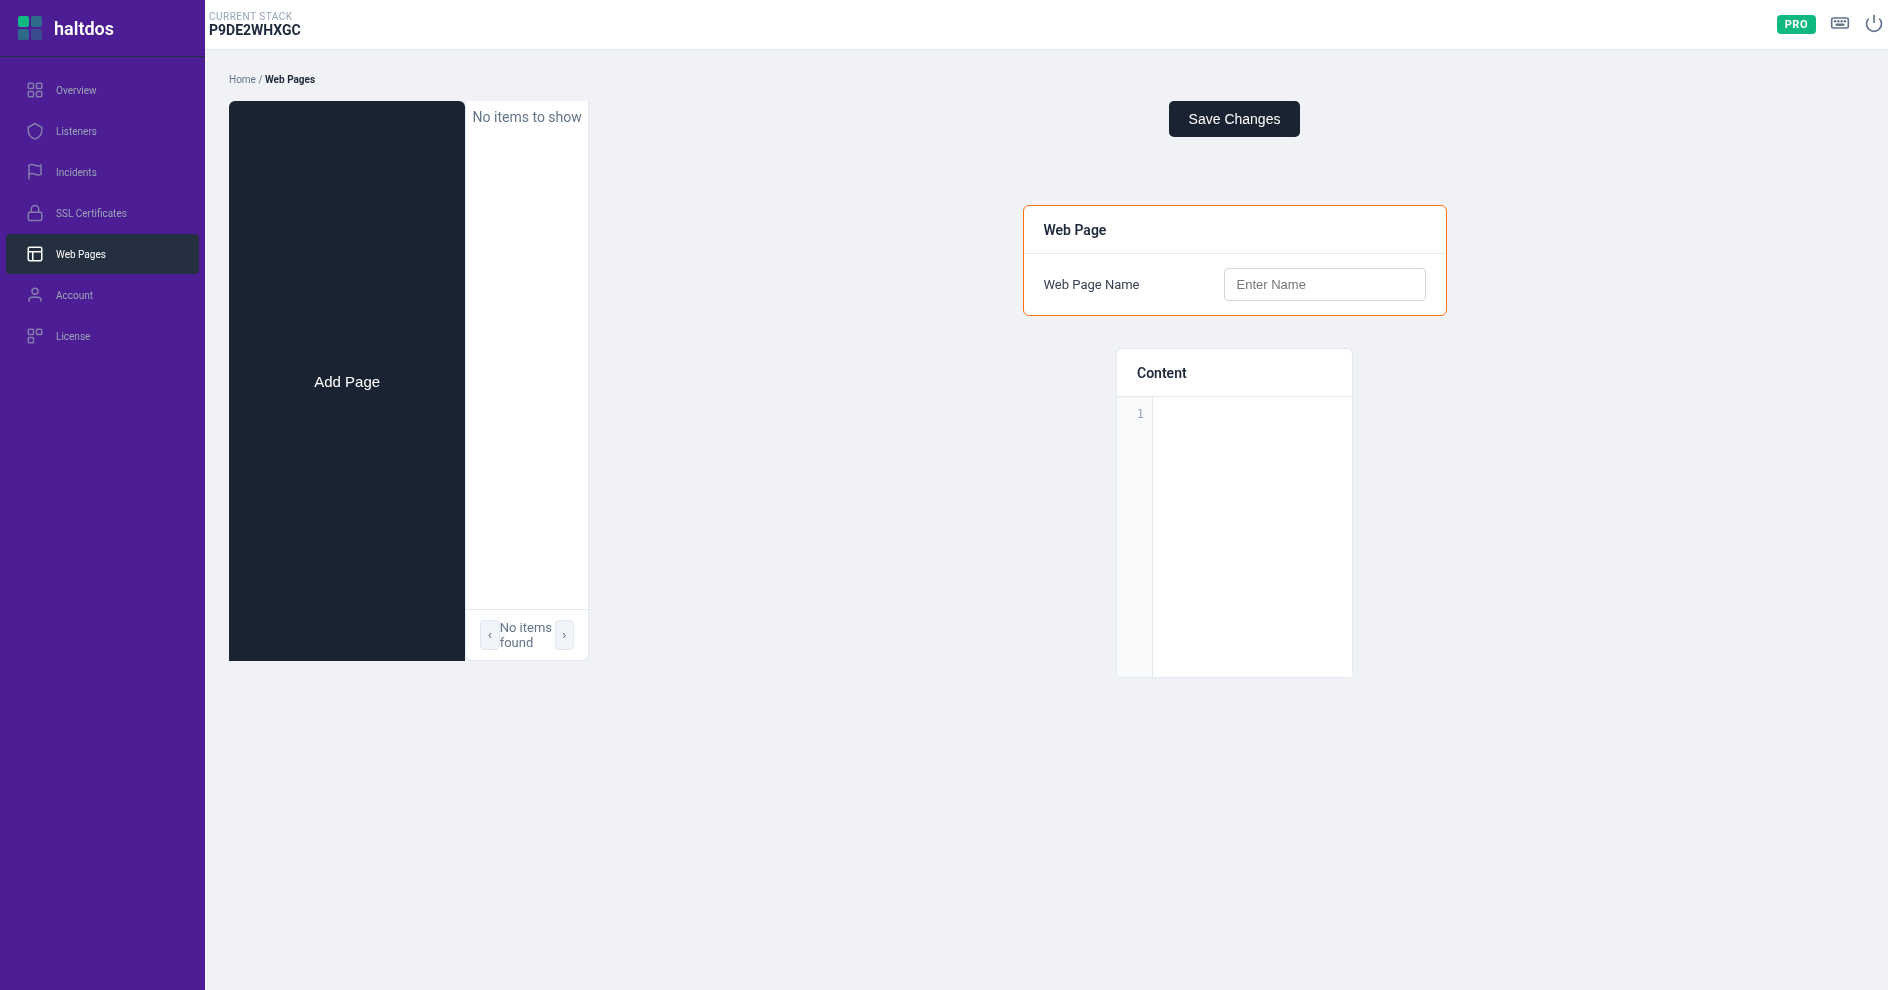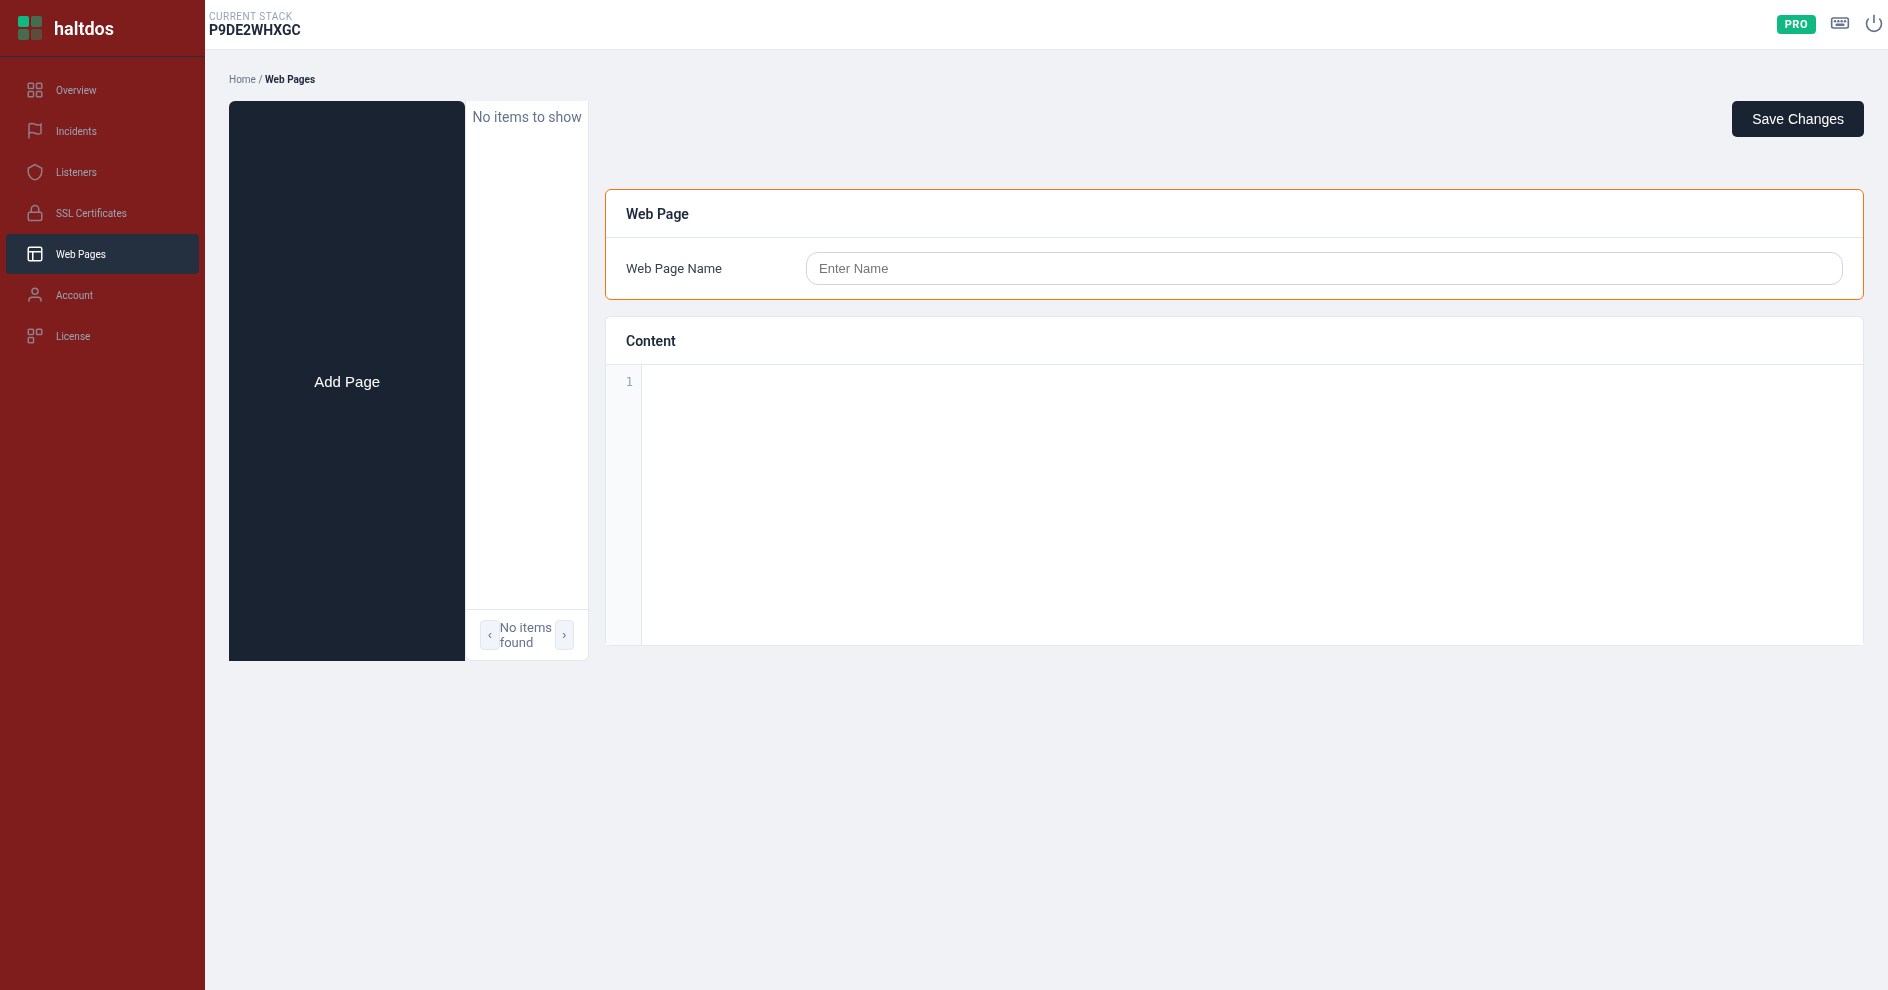--- a/index.html
+++ b/index.html
@@ -1,21 +1,21 @@
 <!DOCTYPE html>
 <html><head>
   <meta charset="utf-8">
   <style>
     * { box-sizing: border-box; margin: 0; padding: 0; }
     body { font-family: -apple-system, BlinkMacSystemFont, 'Segoe UI', Roboto, sans-serif; background: #f0f2f5; display: flex; height: 990px; overflow: hidden; }
 
     
     .sidebar {
       width: 205px;
-      background: #7f1d1d;
+      background: #4c1d95;
       color: #c8d0db;
       display: flex;
       flex-direction: column;
       flex-shrink: 0;
       height: 100%;
     }
     .sidebar-header {
       display: flex;
       align-items: center;
       padding: 14px 16px;
@@ -194,21 +194,22 @@
     .pagination-text {
       font-size: 13px;
       color: #64748b;
     }
 
     
     .right-panel {
       flex: 1;
       display: flex;
       flex-direction: column;
-      gap: 0;
+      gap: 16px;
+      align-items: center;
     }
     .save-changes-row {
       display: flex;
       justify-content: flex-end;
       margin-bottom: 12px;
     }
     .save-changes-btn {
       background: #1a2332;
       color: #ffffff;
       border: none;
@@ -243,21 +244,21 @@
     }
     .form-label {
       font-size: 13px;
       color: #374151;
       width: 160px;
       flex-shrink: 0;
     }
     .form-input {
       flex: 1;
       border: 1px solid #d1d5db;
-      border-radius: 12px;
+      border-radius: 4px;
       padding: 8px 12px;
       font-size: 13px;
       color: #404040;
       outline: none;
     }
 
     .content-card {
       background: #ffffff;
       border: 1px solid #e2e8f0;
       border-radius: 6px;
@@ -319,31 +320,31 @@
         <rect x="3" y="3" width="7" height="7" rx="1"></rect>
           <rect x="14" y="3" width="7" height="7" rx="1"></rect>
         <rect x="3" y="14" width="7" height="7" rx="1"></rect>
           <rect x="14" y="14" width="7" height="7" rx="1"></rect>
       </svg>
       <span>Overview</span>
     </div>
 
     <div class="nav-item">
       <svg class="nav-icon" viewBox="0 0 24 24" fill="none" stroke="currentColor" stroke-width="2">
+        <path d="M12 2L3 7v5c0 5 4 9.3 9 10.5C17 21.3 21 17 21 12V7L12 2z"></path>
+      </svg>
+      <span>Listeners</span>
+    </div>
+
+    <div class="nav-item">
+      <svg class="nav-icon" viewBox="0 0 24 24" fill="none" stroke="currentColor" stroke-width="2">
         <path d="M4 15s1-1 4-1 5 2 8 2 4-1 4-1V3s-1 1-4 1-5-2-8-2-4 1-4 1z"></path>
           <line x1="4" y1="22" x2="4" y2="15"></line>
       </svg>
       <span>Incidents</span>
-    </div>
-
-    <div class="nav-item">
-      <svg class="nav-icon" viewBox="0 0 24 24" fill="none" stroke="currentColor" stroke-width="2">
-        <path d="M12 2L3 7v5c0 5 4 9.3 9 10.5C17 21.3 21 17 21 12V7L12 2z"></path>
-      </svg>
-      <span>Listeners</span>
     </div>
 
     <div class="nav-item">
       <svg class="nav-icon" viewBox="0 0 24 24" fill="none" stroke="currentColor" stroke-width="2">
         <rect x="3" y="11" width="18" height="11" rx="2"></rect>
           <path d="M7 11V7a5 5 0 0 1 10 0v4"></path>
       </svg>
       <span>SSL Certificates</span>
     </div>
 

